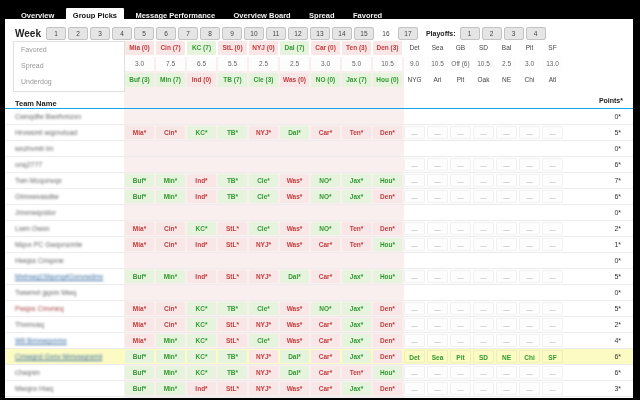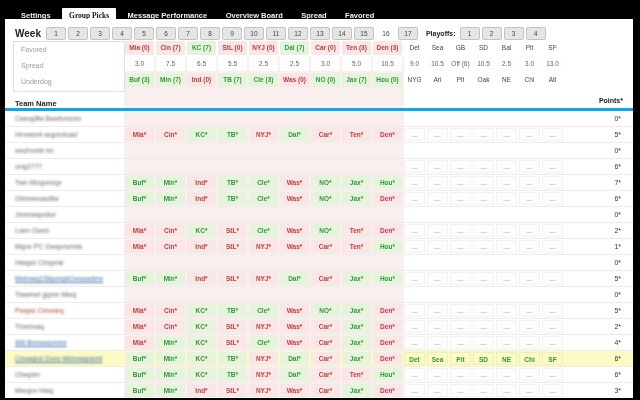--- a/index.html
+++ b/index.html
@@ -1,60 +1,60 @@
 <!DOCTYPE html>
 <html><head>
 <meta charset="utf-8">
 <style>
   html,body{margin:0;padding:0;background:#000;width:640px;height:400px;overflow:hidden;
     font-family:"Liberation Sans",sans-serif;-webkit-font-smoothing:antialiased;}
   .navbar{height:15px;padding:4px 0 0 14px;background:#000;white-space:nowrap;}
   .nav-tab{display:inline-block;padding:3px 7px 2px;font-size:7.5px;font-weight:bold;color:#f2f2f2;cursor:pointer;}
-  .nav-tab.active{background:#fff;color:#111;border-radius:1px;font-family:Liberation Serif, serif;}
+  .nav-tab.active{background:#fff;color:#111;border-radius:1px;}
   .content{position:relative;margin:0 7px 0 5px;background:#fff;height:379px;overflow:hidden;}
   .tint{position:absolute;top:38px;left:119px;width:280px;bottom:0;background:#f8efee;z-index:0;}
   .weekbar{position:relative;z-index:1;padding:5px 0 0 10px;height:14px;white-space:nowrap;}
   .week-label{font-size:10px;font-weight:bold;color:#222;margin-right:5px;vertical-align:middle;}
   .wbtn{display:inline-block;min-width:16px;text-align:center;padding:2px 1px;margin-right:2px;
     font-size:6.5px;color:#444;background:#e5e5e5;border:1px solid #c3c3c3;border-radius:2px;cursor:pointer;vertical-align:middle;}
   .wbtn.sel{background:#fff;border-color:#fff;}
   .pl-label{font-size:7px;font-weight:bold;color:#222;margin:0 4px 0 6px;vertical-align:middle;}
   .lines{position:relative;z-index:1;height:54px;margin-top:2px;}
   .lines-labels{position:absolute;left:8px;top:1px;width:110px;height:49px;background:#fff;border:1px solid #e0e0e0;}
   .lines-labels div{height:16px;line-height:16px;padding-left:7px;font-size:7px;color:#999;}
   .lines-grid{position:absolute;left:119px;top:0;right:0;height:54px;white-space:nowrap;}
   .gcol{display:inline-block;width:31px;vertical-align:top;}
   .pcol{display:inline-block;width:23px;vertical-align:top;}
   .lcell{height:14px;line-height:14px;margin:1px 1px 2px;text-align:center;font-size:6.5px;font-weight:bold;border-radius:1px;}
   .lcell.spr{font-weight:normal;color:#666;background:#fdfdfd;}
   .lcell.neu{font-weight:normal;color:#444;background:#fff;}
   .win{color:#339933;background:#e7f4dd;}
   .loss{color:#c43b3b;background:#f9e7e7;}
-  .thead{position:relative;z-index:1;height:14px;line-height:14px;border-bottom:3px solid #0ea5e9;}
+  .thead{position:relative;z-index:1;height:14px;line-height:14px;border-bottom:1px solid #0ea5e9;}
   .thead .tn{display:inline-block;padding-left:10px;font-size:7.5px;font-weight:bold;color:#222;}
   .thead .pt{float:right;padding-right:10px;font-size:7px;font-weight:bold;color:#222;}
   .trow{position:relative;z-index:1;height:15px;border-bottom:1px solid #ececec;white-space:nowrap;font-size:0;}
   .trow.hl{background:#fbfbc3;z-index:2;}
   .ncell{display:inline-block;width:119px;vertical-align:top;overflow:hidden;}
   .bname{display:inline-block;margin-left:10px;font-size:7px;line-height:15px;color:#666;filter:blur(1.2px);}
   .bname.link{color:#3b6ea5;text-decoration:underline;}
   .bname.accent{color:#a94442;}
   .pkcell{display:inline-block;width:31px;vertical-align:top;}
   .pkbox{height:13px;line-height:13px;margin:1px 1px;text-align:center;font-size:6.5px;font-weight:bold;border-radius:1px;}
   .plcell{display:inline-block;width:23px;vertical-align:top;}
   .plbox{height:13px;line-height:13px;margin:1px 1px;text-align:center;font-size:6.5px;color:#b5b5b5;
     background:#fdfdfd;border:1px solid #f1f1f1;box-sizing:border-box;border-radius:1px;}
   .trow.hl .plbox{background:transparent;border-color:#eeeebb;color:#339933;font-weight:bold;}
   .ptcell{display:inline-block;vertical-align:top;float:right;padding-right:12px;font-size:7px;line-height:15px;color:#333;}
 </style>
 </head>
 <body>
 
 <div class="navbar">
-  <span class="nav-tab">Settings</span>
+  <span class="nav-tab">Overview</span>
   <span class="nav-tab active">Group Picks</span>
   <span class="nav-tab">Message Performance</span>
   <span class="nav-tab">Overview Board</span>
   <span class="nav-tab">Spread</span>
   <span class="nav-tab">Favored</span>
 </div>
 
 <div class="content">
   <div class="tint"></div>
 

